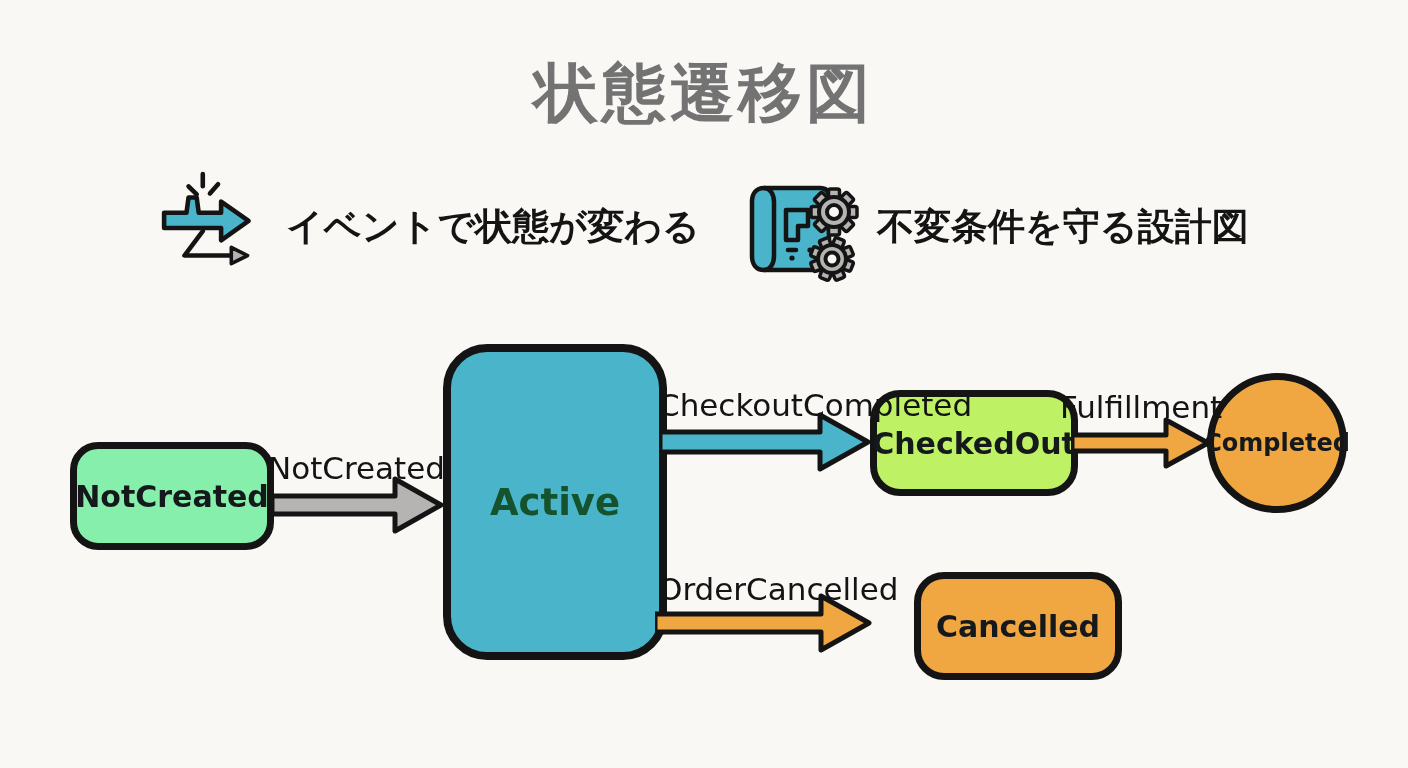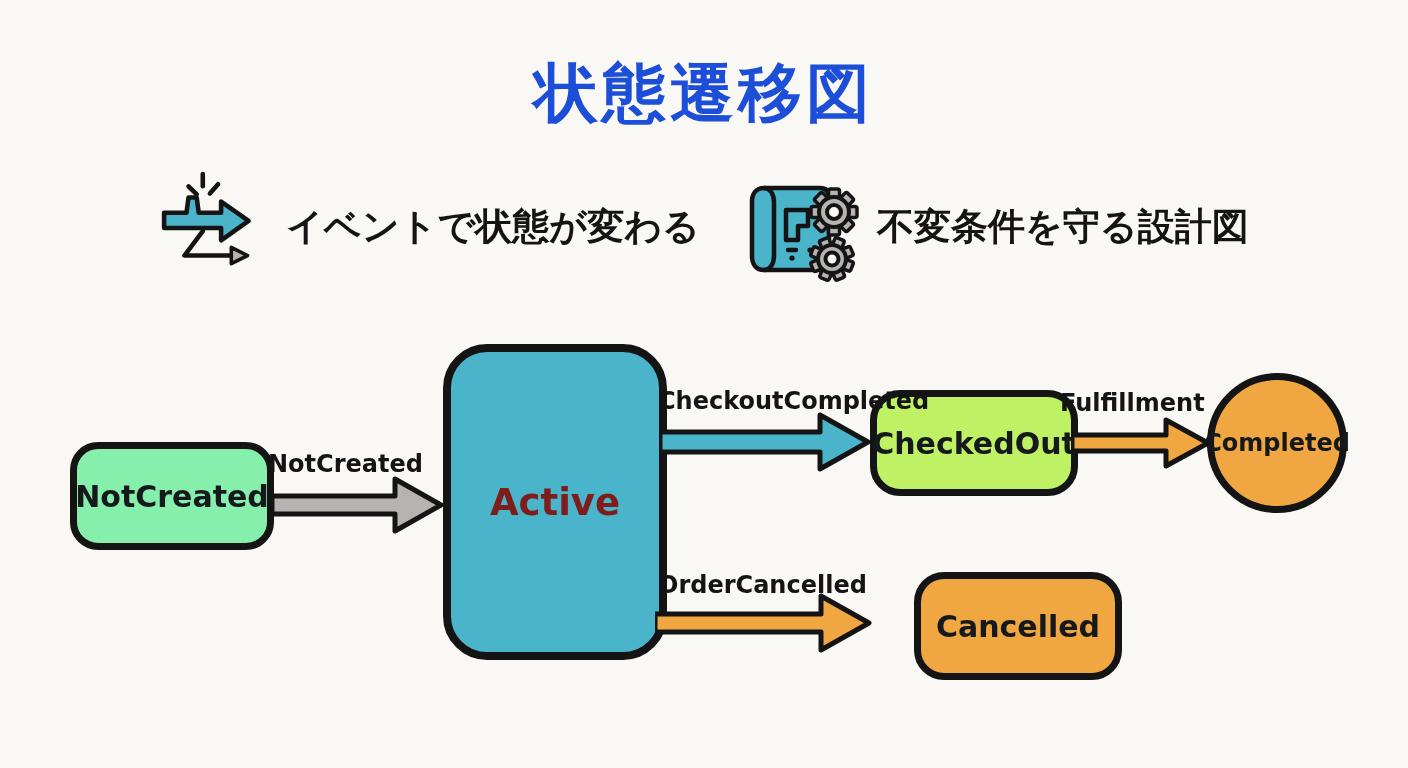--- a/index.html
+++ b/index.html
@@ -4,46 +4,46 @@
 <style>
   html,body { margin:0; padding:0; }
   .canvas {
     position:relative; width:1408px; height:768px;
     background:#faf8f5; overflow:hidden;
     font-family:"DejaVu Sans","Liberation Sans",sans-serif;
   }
   .title {
     position:absolute; top:50px; left:0; width:100%;
     text-align:center; font-size:64px; font-weight:800;
-    color:#1d4ed8; letter-spacing:4px;
+    color:#737373; letter-spacing:4px;
   }
   
   .legend-icon { position:absolute; }
   .legend-icon.one { left:158px; top:168px; }
   .legend-icon.two { left:744px; top:174px; }
   .legend-label {
     position:absolute; font-size:37px; font-weight:800; color:#141414;
     white-space:nowrap;
   }
   .legend-label.one { left:286px; top:202px; }
   .legend-label.two { left:877px; top:202px; }
   
   .state {
     position:absolute; display:flex; align-items:center; justify-content:center;
     font-weight:700; color:#15191c; box-sizing:border-box;
     border:7px solid #141414; text-align:center;
   }
   .state.notcreated { left:70px;  top:442px; width:204px; height:108px; background:#86efac; border-radius:28px; font-size:30px; }
-  .state.active     { left:443px; top:344px; width:224px; height:316px; background:#4ab5ca; border-radius:44px; border-width:8px; font-size:37px; color:#7f1d1d; }
+  .state.active     { left:443px; top:344px; width:224px; height:316px; background:#4ab5ca; border-radius:44px; border-width:8px; font-size:37px; color:#14532d; }
   .state.checkedout { left:870px; top:390px; width:208px; height:106px; background:#bef264; border-radius:30px; font-size:30px; }
   .state.completed  { left:1207px;top:373px; width:140px; height:140px; background:#f0a741; border-radius:50%; font-size:24px; }
   .state.cancelled  { left:870px; top:572px; width:208px; height:108px; background:#f0a741; border-radius:30px; font-size:30px;margin-left:44px; }
   
   .tlabel {
-    position:absolute; font-size:24px; font-weight:700; color:#141414;
+    position:absolute; font-size:31px; font-weight:400; color:#141414;
     text-align:left; white-space:nowrap;
   }
   .tlabel.cart        { left:268px;  top:450px; width:170px; }
   .tlabel.checkout    { left:658px;  top:387px; width:212px; }
   .tlabel.fulfillment { left:1060px; top:389px; width:150px; }
   .tlabel.cancel      { left:658px;  top:571px; width:212px; }
   
   .arrow { position:absolute; }
   .arrow.cart        { left:268px;  top:468px; }
   .arrow.checkout    { left:660px;  top:405px; }

